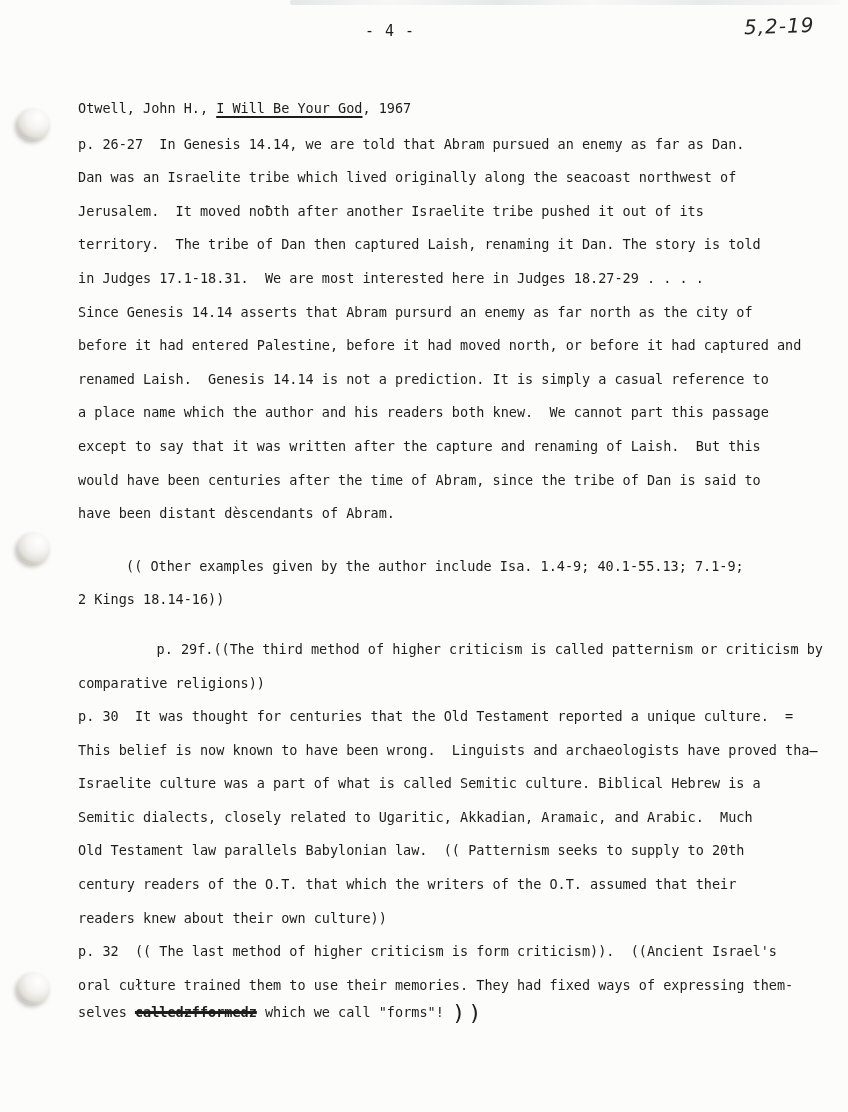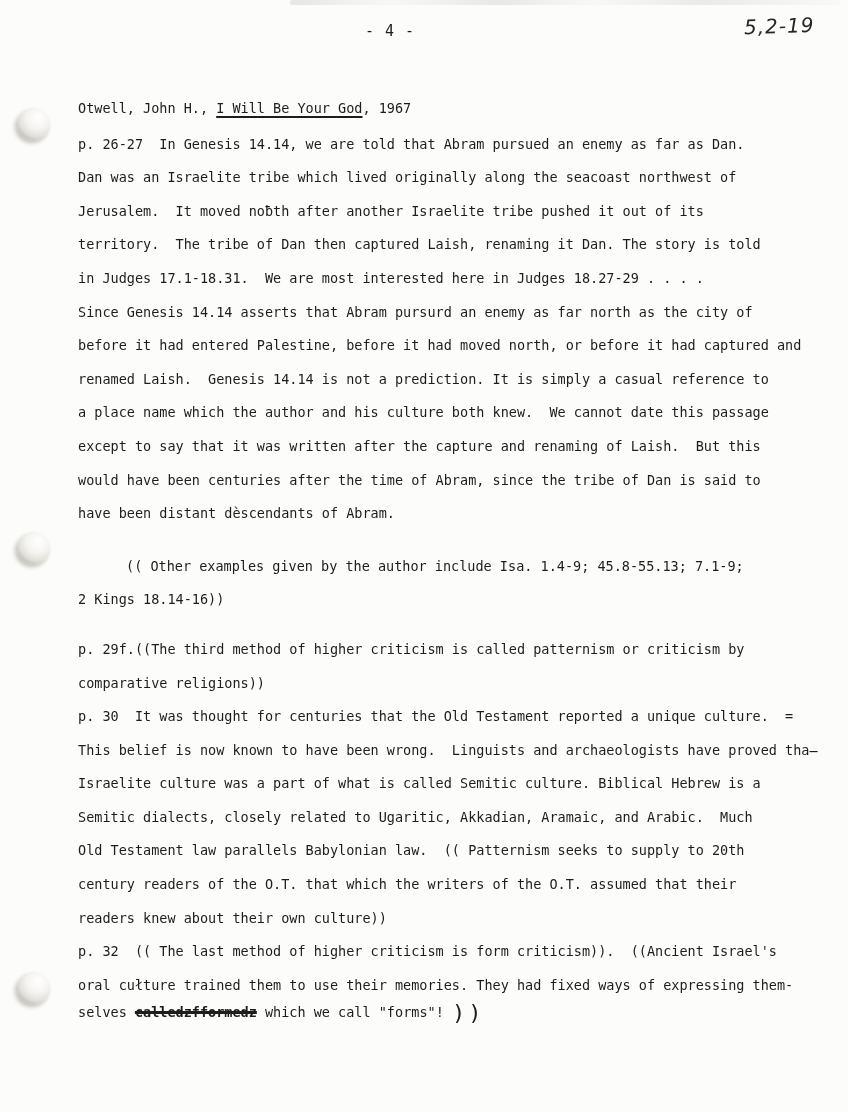--- a/index.html
+++ b/index.html
@@ -80,27 +80,27 @@
     <div class="tline citation" id="citation-line"><span class="seg-plain">Otwell, John H., </span><span class="seg-underline">I Will Be Your God</span><span class="seg-plain">, 1967</span></div>
     <div id="body-lines">
         <div class="tline" style="margin-top: 2px;"><span class="seg-plain">p. 26-27  In Genesis 14.14, we are told that Abram pursued an enemy as far as Dan.</span></div>
         <div class="tline"><span class="seg-plain">Dan was an Israelite tribe which lived originally along the seacoast northwest of</span></div>
         <div class="tline"><span class="seg-plain">Jerusalem.  It moved noƀth after another Israelite tribe pushed it out of its</span></div>
         <div class="tline"><span class="seg-plain">territory.  The tribe of Dan then captured Laish, renaming it Dan. The story is told</span></div>
         <div class="tline"><span class="seg-plain">in Judges 17.1-18.31.  We are most interested here in Judges 18.27-29 . . . .</span></div>
         <div class="tline"><span class="seg-plain">Since Genesis 14.14 asserts that Abram pursurd an enemy as far north as the city of</span></div>
         <div class="tline"><span class="seg-plain">before it had entered Palestine, before it had moved north, or before it had captured and</span></div>
         <div class="tline"><span class="seg-plain">renamed Laish.  Genesis 14.14 is not a prediction. It is simply a casual reference to</span></div>
-        <div class="tline"><span class="seg-plain">a place name which the author and his culture both knew.  We cannot date this passage</span></div>
+        <div class="tline"><span class="seg-plain">a place name which the author and his readers both knew.  We cannot part this passage</span></div>
         <div class="tline"><span class="seg-plain">except to say that it was written after the capture and renaming of Laish.  But this</span></div>
         <div class="tline"><span class="seg-plain">would have been centuries after the time of Abram, since the tribe of Dan is said to</span></div>
         <div class="tline"><span class="seg-plain">have been distant dèscendants of Abram.</span></div>
-        <div class="tline" style="margin-top: 19px; padding-left: 48px;"><span class="seg-plain">(( Other examples given by the author include Isa. 1.4-9; 45.8-55.13; 7.1-9;</span></div>
+        <div class="tline" style="margin-top: 19px; padding-left: 48px;"><span class="seg-plain">(( Other examples given by the author include Isa. 1.4-9; 40.1-55.13; 7.1-9;</span></div>
         <div class="tline"><span class="seg-plain">2 Kings 18.14-16))</span></div>
-        <div class="tline" style="margin-top: 16px;"><span class="seg-plain">p. 29f.((The third method of higher criticism is called patternism or criticism by</span></div>
+        <div class="tline" style="margin-top: 16px; text-align: right;"><span class="seg-plain">p. 29f.((The third method of higher criticism is called patternism or criticism by</span></div>
         <div class="tline"><span class="seg-plain">comparative religions))</span></div>
         <div class="tline"><span class="seg-plain">p. 30  It was thought for centuries that the Old Testament reported a unique culture.  =</span></div>
         <div class="tline"><span class="seg-plain">This belief is now known to have been wrong.  Linguists and archaeologists have proved tha̶</span></div>
         <div class="tline"><span class="seg-plain">Israelite culture was a part of what is called Semitic culture. Biblical Hebrew is a</span></div>
         <div class="tline"><span class="seg-plain">Semitic dialects, closely related to Ugaritic, Akkadian, Aramaic, and Arabic.  Much</span></div>
         <div class="tline"><span class="seg-plain">Old Testament law parallels Babylonian law.  (( Patternism seeks to supply to 20th</span></div>
         <div class="tline"><span class="seg-plain">century readers of the O.T. that which the writers of the O.T. assumed that their</span></div>
         <div class="tline"><span class="seg-plain">readers knew about their own culture))</span></div>
         <div class="tline"><span class="seg-plain">p. 32  (( The last method of higher criticism is form criticism)).  ((Ancient Israel's</span></div>
         <div class="tline"><span class="seg-plain">oral cułture trained them to use their memories. They had fixed ways of expressing them-</span></div>

